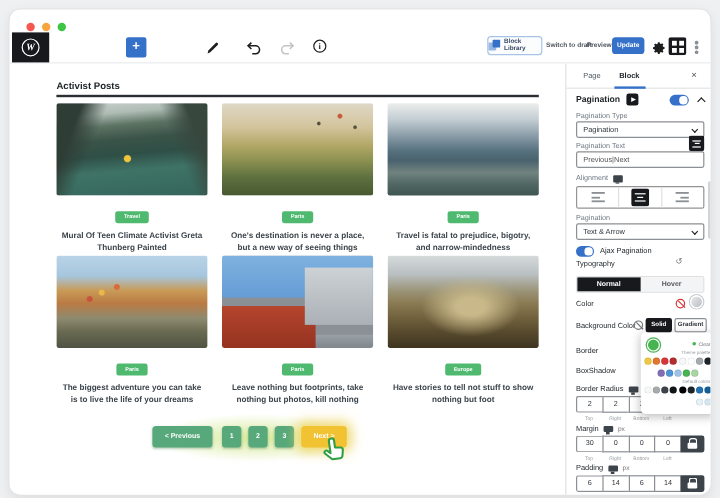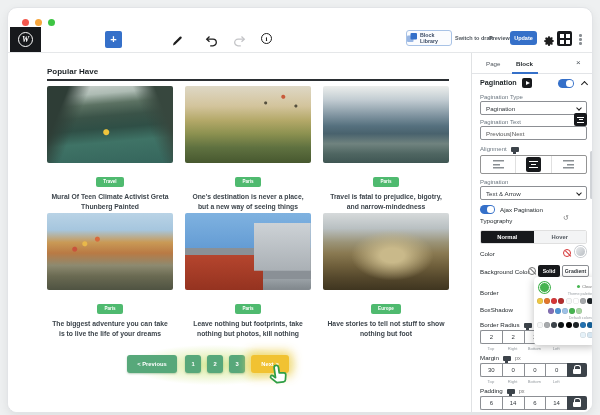--- a/index.html
+++ b/index.html
@@ -196,21 +196,21 @@
     <span class="tico i-gear">
       <svg width="12" height="12" viewBox="0 0 24 24">
           <path fill="#1e1e1e" d="M12 8.5a3.5 3.5 0 1 0 0 7 3.5 3.5 0 0 0 0-7zm9.5 5v-3l-2.4-.4a7 7 0 0 0-.8-1.9l1.4-2-2.1-2.1-2 1.4a7 7 0 0 0-1.9-.8L13.5 2.5h-3l-.4 2.4a7 7 0 0 0-1.9.8l-2-1.4L4.1 6.4l1.4 2a7 7 0 0 0-.8 1.9l-2.4.4v3l2.4.4c.2.7.5 1.3.8 1.9l-1.4 2 2.1 2.1 2-1.4c.6.3 1.2.6 1.9.8l.4 2.4h3l.4-2.4c.7-.2 1.3-.5 1.9-.8l2 1.4 2.1-2.1-1.4-2c.3-.6.6-1.2.8-1.9l2.3-.4z"></path>
         </svg>
     </span>
     <span class="plug"></span>
     <span class="kebab"></span>
   </div>
 
   <div class="canvas">
-    <div class="heading">Popular Have</div>
+    <div class="heading">Activist Posts</div>
     <div class="hrule"></div>
 
     <div class="card p0">
       <div class="thumb img1"></div>
       <div class="badgewrap"><span class="badge">Travel</span></div>
       <div class="ptitle">Mural Of Teen Climate Activist Greta Thunberg Painted</div>
     </div>
     <div class="card p1">
       <div class="thumb img2"></div>
       <div class="badgewrap"><span class="badge">Paris</span></div>

